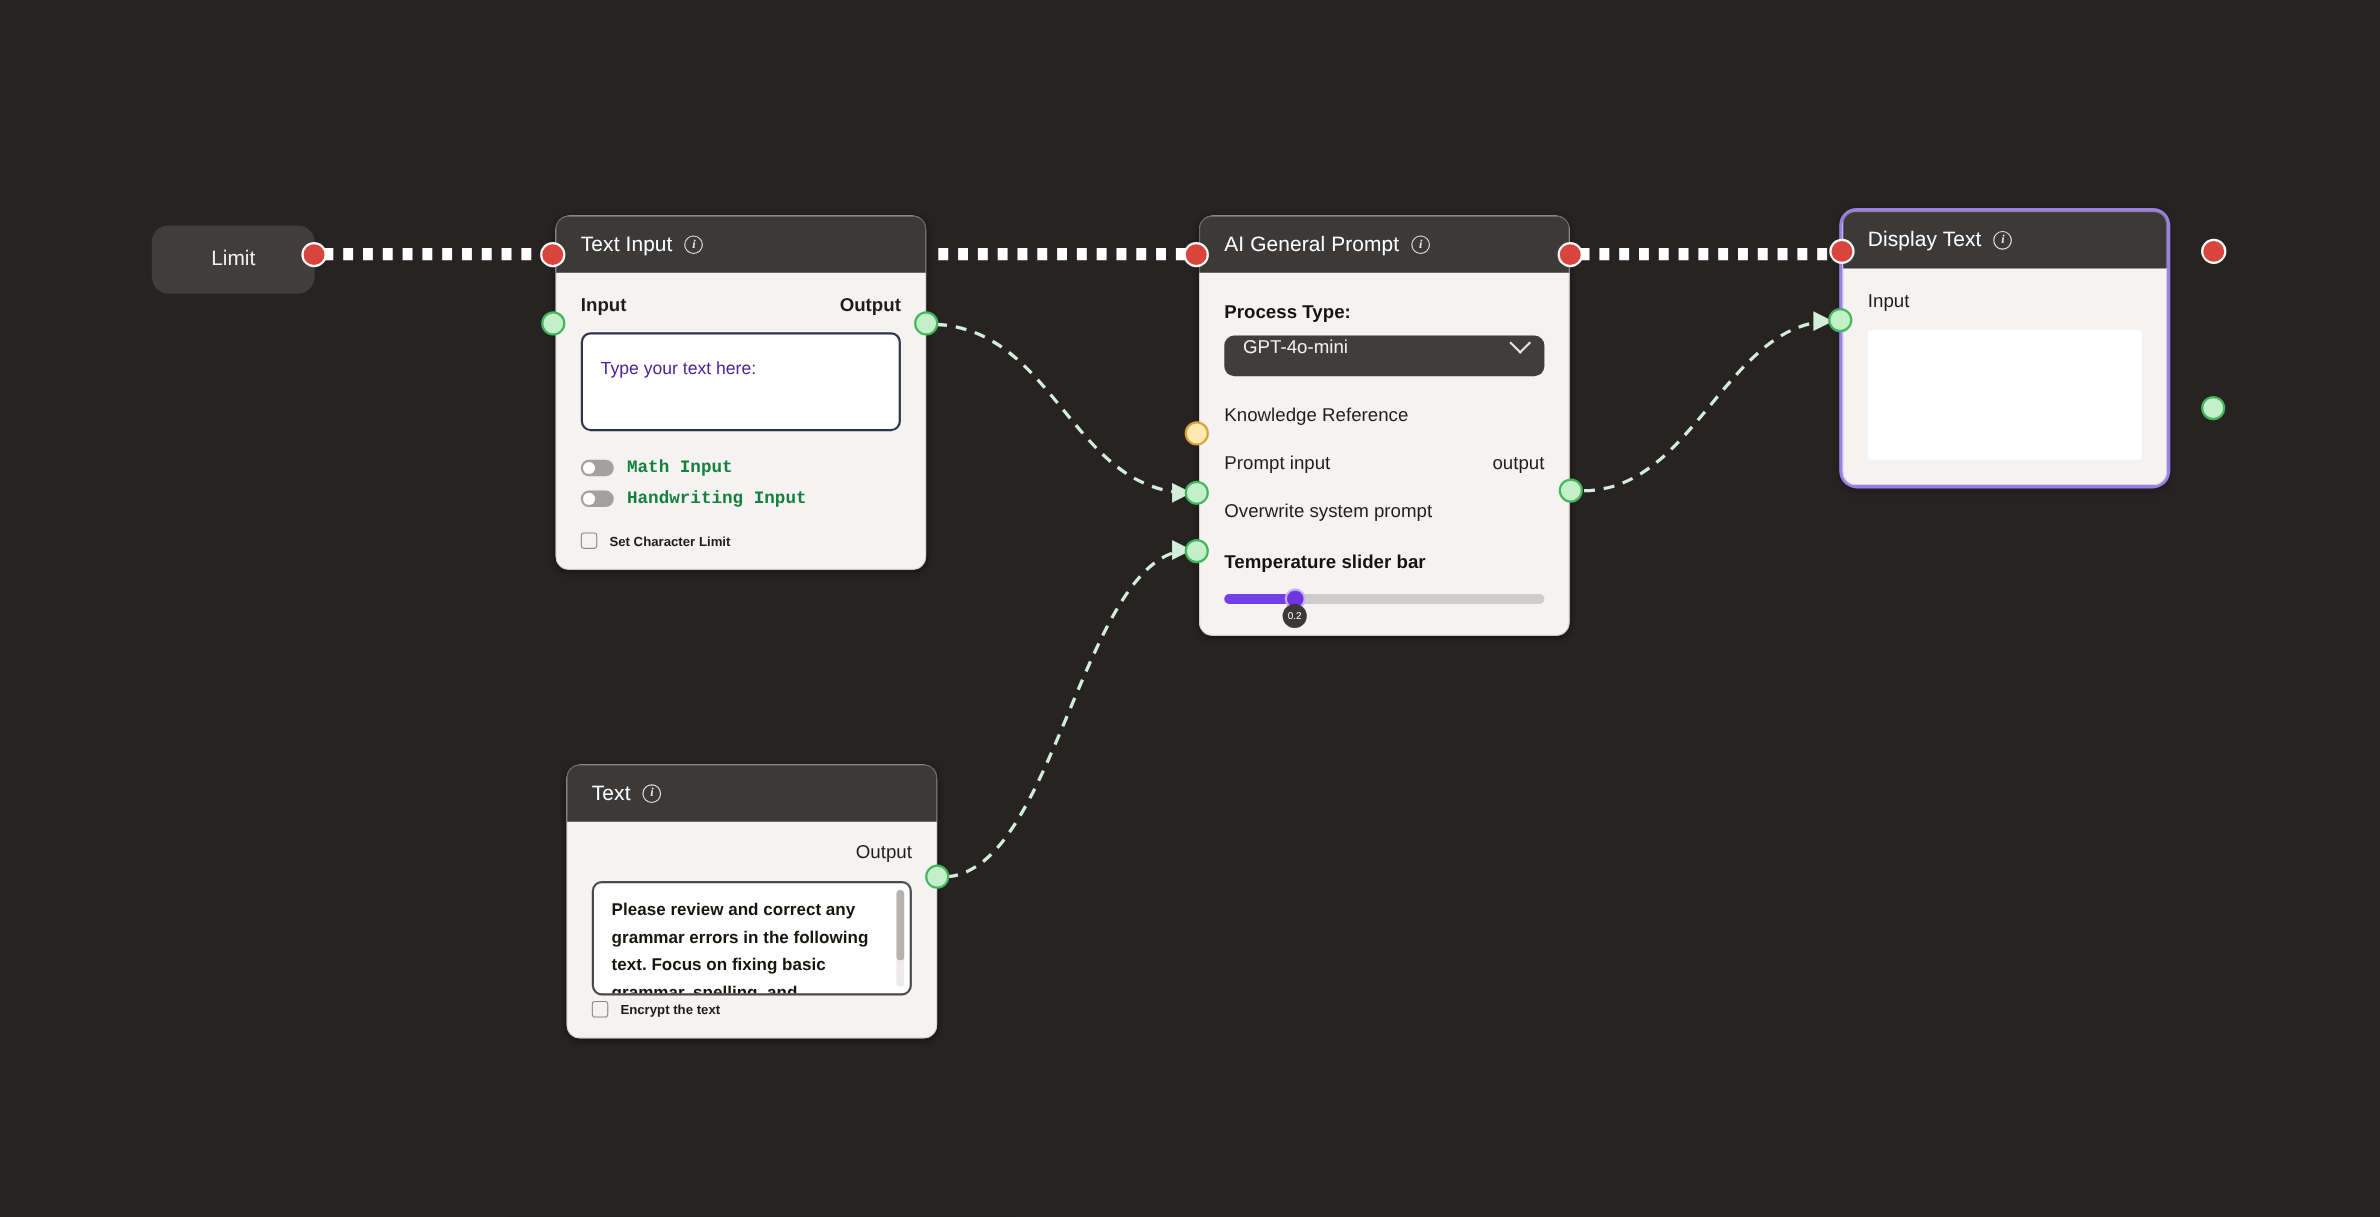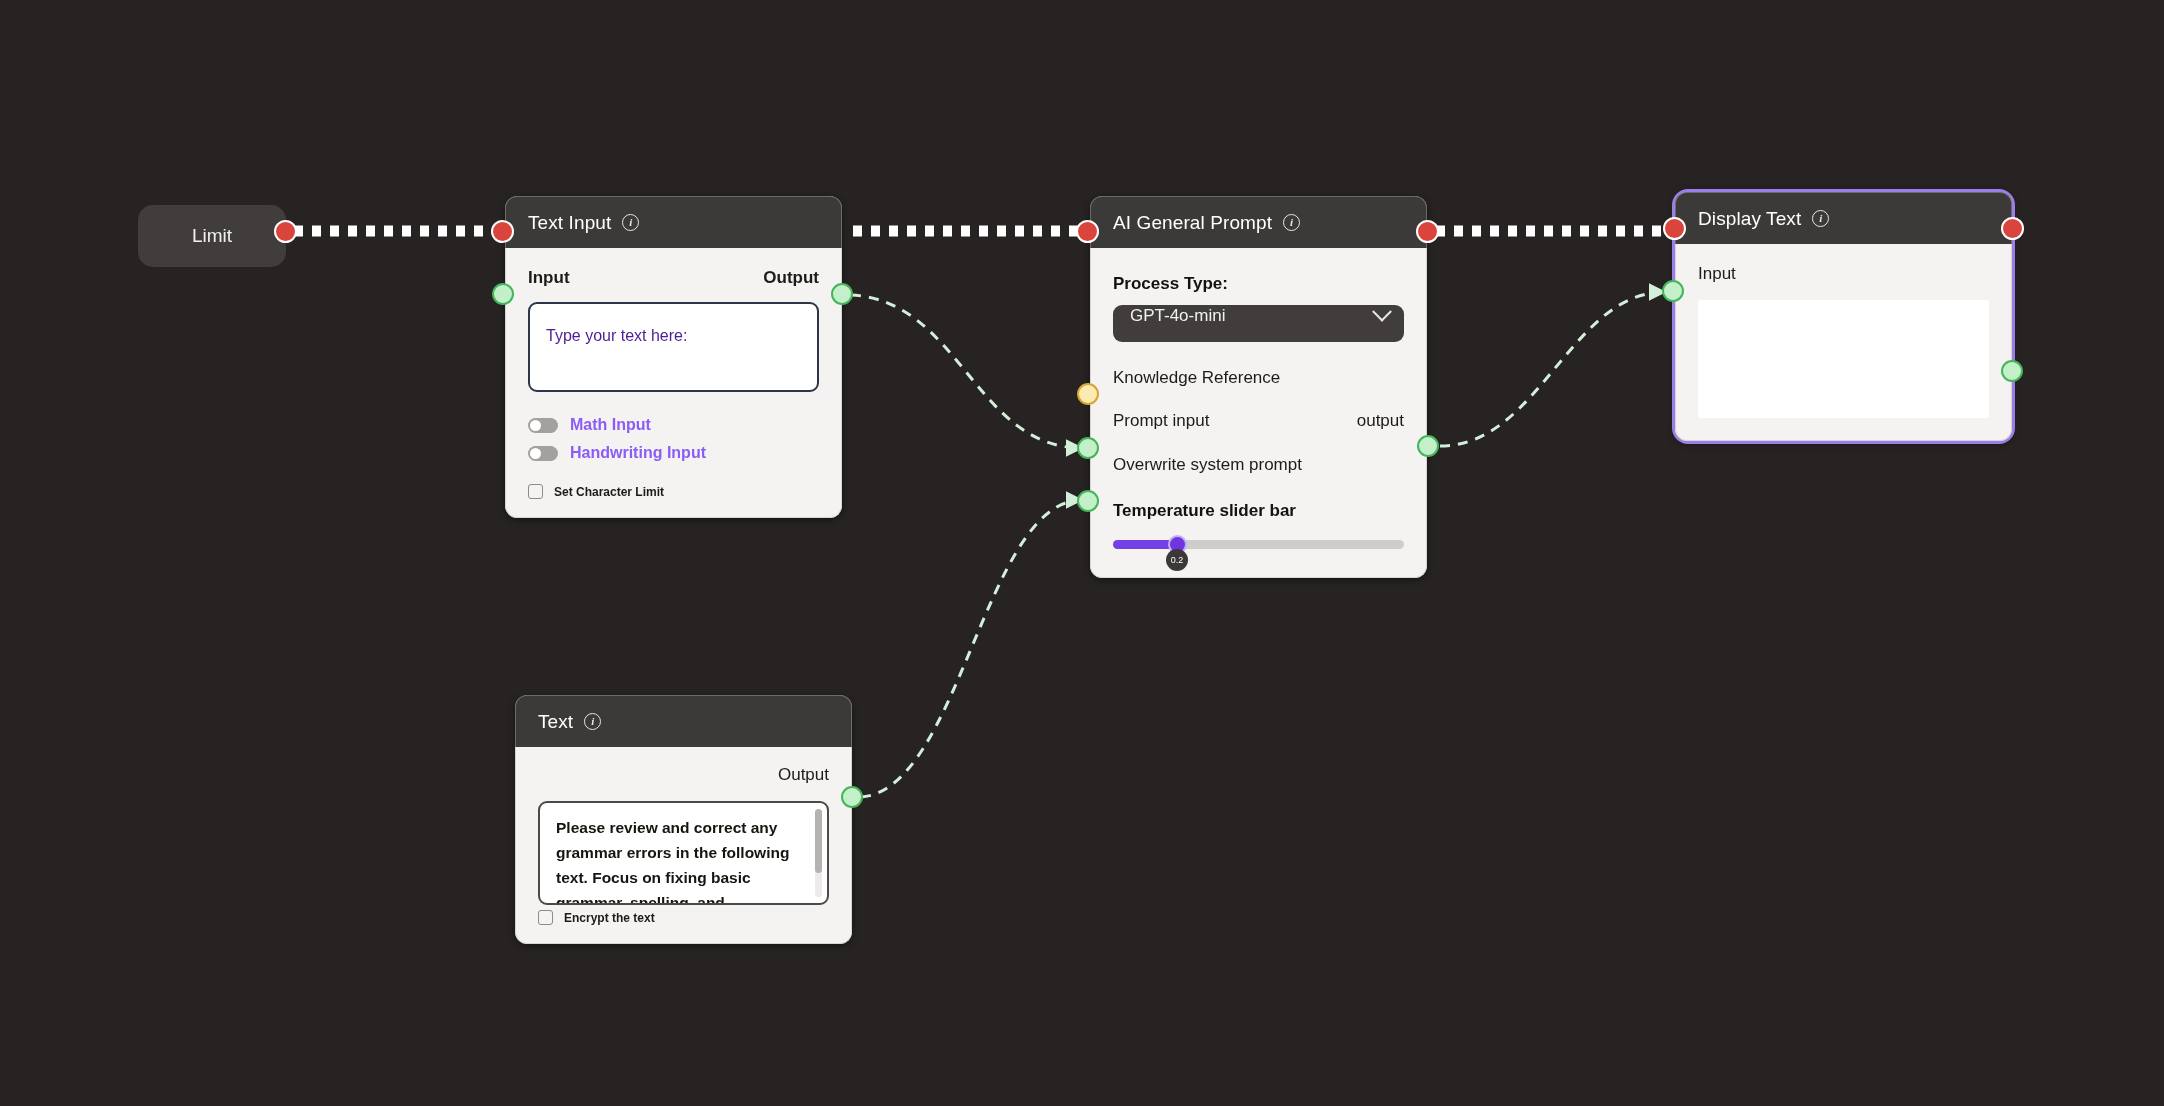--- a/index.html
+++ b/index.html
@@ -46,21 +46,21 @@
   .io-label.reg { font-weight: 400; }
   .field-label { font-size: 17px; font-weight: 700; color: #14120f; }
 
   .textarea { background: #fff; border: 2px solid #2e3548; border-radius: 9px;
               padding: 23px 16px; font-size: 16px; color: #4c1d95; }
 
   .toggle { width: 30px; height: 15px; border-radius: 8px; background: #a3a09e; position: relative; flex: none; }
   .toggle::after { content:""; position:absolute; left:2px; top:2px; width:11px; height:11px;
                    border-radius:50%; background:#fff; }
   .toggle-row { display: flex; align-items: center; gap: 12px; margin-top: 10px; }
-  .toggle-row .t-lbl { font-size: 16px; font-weight: 700; color: #8b5cf6; }
+  .toggle-row .t-lbl { font-size: 16px; font-weight: 700; color: #15803d; font-family: Liberation Mono, monospace; }
 
   .cbox { width: 15px; height: 15px; border: 1.6px solid #8d8a88; border-radius: 3px; background: #f4f3f1; flex: none; }
   .cb-row { display: flex; align-items: center; gap: 11px; }
   .cb-row .c-lbl { font-size: 12px; font-weight: 700; color: #1d1b1a; }
 
   
   .select { margin-top: 11px; height: 37px; background: #403d3c; border-radius: 9px;
             display: flex; align-items: center; justify-content: space-between; padding: 0 15px 15px 17px; }
   .select .val { color: #f3f1ef; font-size: 17px; }
   .chev { width: 14px; height: 14px; border-right: 2.6px solid #e8e6e4; border-bottom: 2.6px solid #e8e6e4;
@@ -194,21 +194,21 @@
       </div>
     </div>
   </div>
   <div class="port red" style="left:1076px; top:220px;"></div>
   <div class="port red" style="left:1416px; top:220px;"></div>
   <div class="port amber" style="left:1077px; top:383px;"></div>
   <div class="port green" style="left:1077px; top:437px;"></div>
   <div class="port green" style="left:1417px; top:435px;"></div>
   <div class="port green" style="left:1077px; top:490px;"></div>
 
-  <div class="node selected" id="display-text-node" style="left:1675px; top:192px; width:337px;">
+  <div class="node selected" id="display-text-node" style="left:1675px; top:192px; width:295px;">
     <div class="node-head">
       <span class="node-title">Display Text</span>
       <span class="info-icon">i</span>
     </div>
     <div class="node-body" style="padding:16px 22px 22px 22px;">
       <div class="io-label reg" style="margin-top:4px;">Input</div>
       <div class="white-box" style="margin-top:16px; height:118px;"></div>
     </div>
   </div>
   <div class="port red" style="left:1663px; top:217px;"></div>

